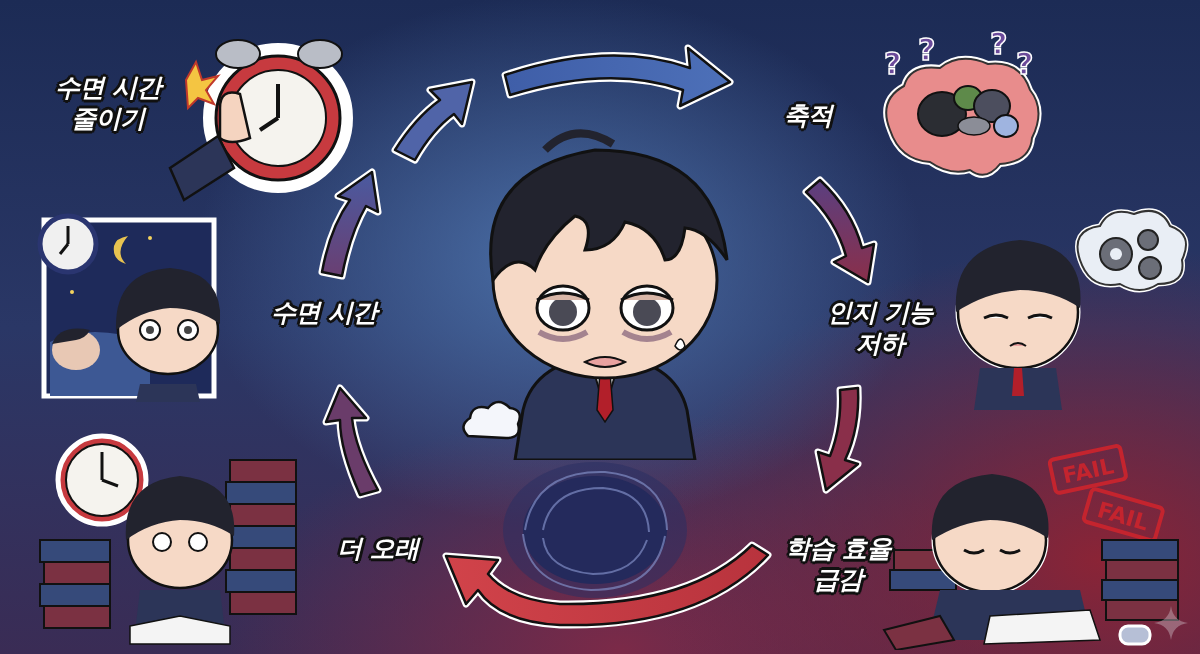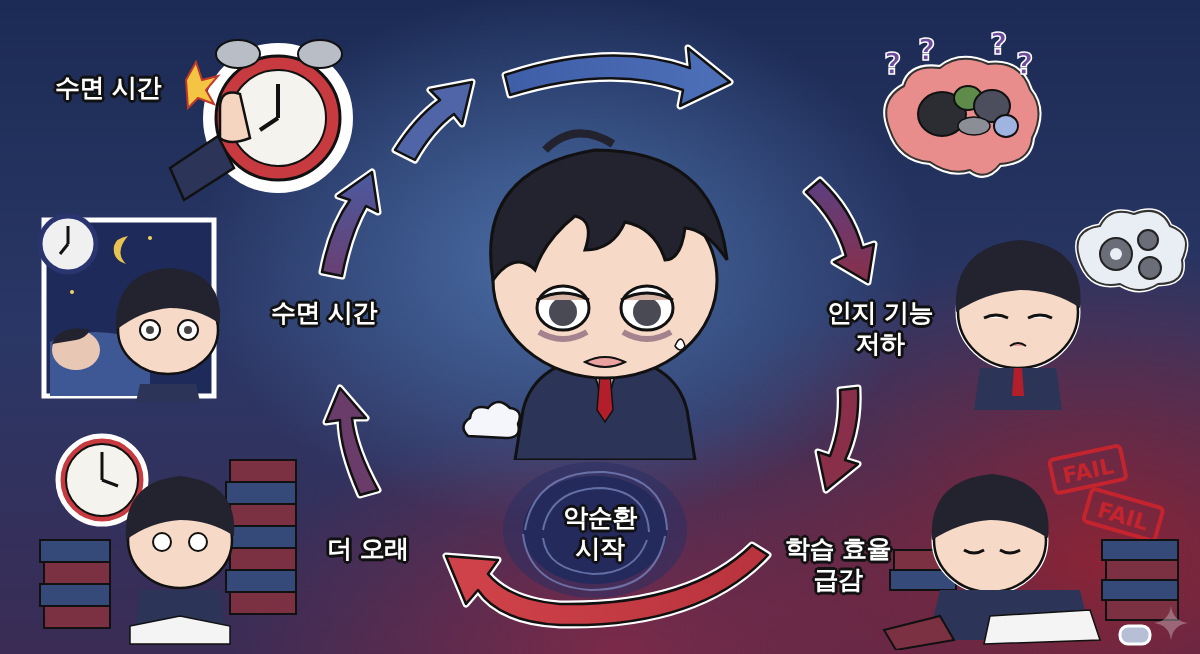--- a/index.html
+++ b/index.html
@@ -9,21 +9,21 @@
       radial-gradient(ellipse 520px 380px at 560px 260px, #4a6ea6 0%, rgba(74,110,166,0) 70%),
       radial-gradient(ellipse 600px 420px at 1100px 560px, #8a2436 0%, rgba(138,36,54,0) 75%),
       radial-gradient(ellipse 500px 300px at 620px 650px, #7b2a48 0%, rgba(123,42,72,0) 80%),
       linear-gradient(180deg,#1c2b55 0%,#2a3766 50%,#3a2c55 100%);}
   .stage{position:absolute;inset:0;}
   .label{position:absolute;color:#fff;font-weight:bold;text-align:center;
     font-size:25px;line-height:31px;letter-spacing:-0.5px;
     text-shadow:
       -2px -2px 0 #111,2px -2px 0 #111,-2px 2px 0 #111,2px 2px 0 #111,
       0 -3px 0 #111,0 3px 0 #111,-3px 0 0 #111,3px 0 0 #111;}
-  .label span{display:block;}
+  .label span{display:block;font-style:italic;}
   .arrows{position:absolute;inset:0;}
   .illus{position:absolute;}
   .watermark{position:absolute;right:12px;bottom:14px;opacity:.45;}
 </style>
 </head>
 <body>
 
 <div class="stage">
 
   <svg class="arrows" width="1200" height="654" viewBox="0 0 1200 654">
@@ -241,35 +241,33 @@
     <path d="M4 190 L60 176 L74 200 L16 210 Z" fill="#7b3142" stroke="#111" stroke-width="2"></path>
     <rect x="240" y="186" width="30" height="18" rx="8" fill="#b6bfd6" stroke="#fff" stroke-width="3"></rect>
   </svg>
 
   <svg class="watermark" width="34" height="34" viewBox="0 0 34 34">
     <path d="M17 0 Q19 15 34 17 Q19 19 17 34 Q15 19 0 17 Q15 15 17 0 Z" fill="#c9b6c0"></path>
   </svg>
 
   <div class="label" style="left:28px;top:72px;width:160px">
     <span>수면 시간</span>
+    <span>줄이기</span>
   </div>
   <div class="label" style="left:728px;top:100px;width:160px">
+    <span>축적</span>
   </div>
   <div class="label" style="left:800px;top:297px;width:160px">
     <span>인지 기능</span>
     <span>저하</span>
   </div>
   <div class="label" style="left:758px;top:533px;width:160px">
     <span>학습 효율</span>
     <span>급감</span>
   </div>
-  <div class="label" style="left:278px;top:533px;width:180px">
+  <div class="label" style="left:288px;top:533px;width:180px">
     <span>더 오래</span>
   </div>
   <div class="label" style="left:244px;top:297px;width:160px">
     <span>수면 시간</span>
   </div>
-  <div class="label" style="left:520px;top:502px;width:160px">
-    <span>악순환</span>
-    <span>시작</span>
-  </div>
 
 </div>
 
 </body></html>

